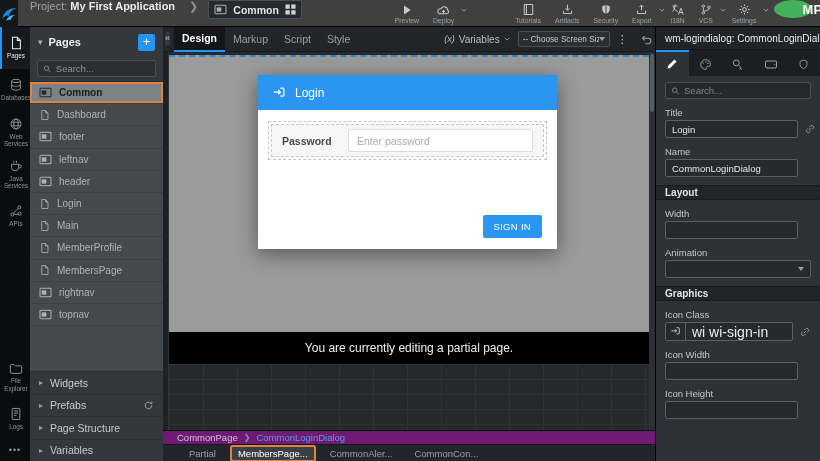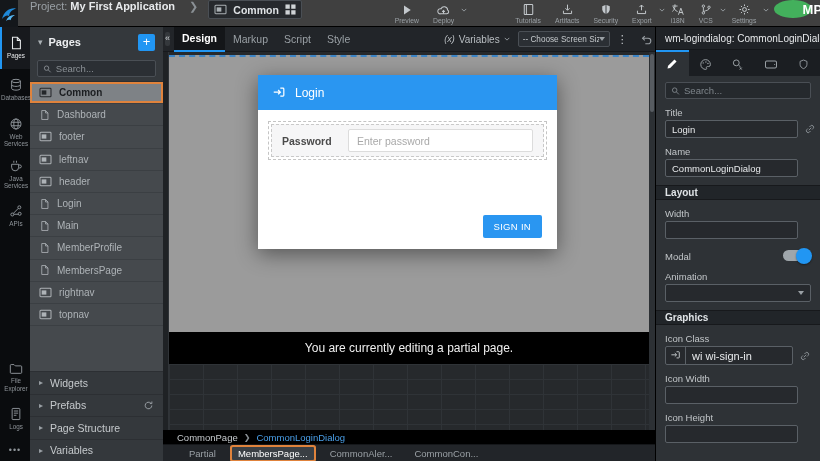--- a/index.html
+++ b/index.html
@@ -106,21 +106,21 @@
     padding:0 10px; margin-bottom:6px; }
   .field-row:last-child { margin-bottom:0; }
   .field-label { width:66px; font-size:10.5px; color:#4a4a4a; font-weight:700; }
   .field-input { flex:1; height:23px; background:#fff; border:1px solid #dcdcdc; border-radius:2px;
     font-size:10.5px; color:#333; padding:0 8px; font-family:inherit; }
   .field-input::placeholder { color:#a9a9a9; }
   .signin-btn { position:absolute; right:15px; bottom:11px; background:#2a96f1; color:#fff; border:none;
     font-size:9.5px; font-weight:400; padding:6px 11px; border-radius:2px; letter-spacing:.3px; cursor:pointer;
     font-family:inherit; }
 
-  .crumbbar { height:14px; background:#000000; display:flex; align-items:center; padding:0 14px; gap:6px;
+  .crumbbar { height:14px; background:#701a75; display:flex; align-items:center; padding:0 14px; gap:6px;
     font-size:9.5px; border-top:1px solid #000; }
   .crumb1 { color:#c6cacd; }
   .crumb-sep { color:#8a9095; font-size:8px; }
   .crumb2 { color:#4a9fe8; cursor:pointer; }
   .btabs { height:17px; background:#222529; display:flex; align-items:center; padding-left:20px; gap:10px;
     border-top:1px solid #15171a; }
   .btab { color:#9aa0a5; font-size:9.5px; cursor:pointer; padding:1px 6px; }
   .btab.active { background:#3a3f44; color:#fff; box-shadow:0 0 0 2px #e0833c; border-radius:1px; }
 
   
@@ -149,21 +149,21 @@
   .switch { width:28px; height:11px; background:#9fa6ab; border-radius:6px; position:relative; cursor:pointer; }
   .switch .knob { position:absolute; right:-1px; top:-2.5px; width:16px; height:16px; border-radius:50%;
     background:#2196f3; box-shadow:0 1px 2px rgba(0,0,0,.4); }
   .f-select { margin-top:3px; width:146px; height:18px; background:#26292d; border:1px solid #5a6066; border-radius:2px;
     display:flex; align-items:center; padding:0 6px; cursor:pointer; }
   .f-select .sp { flex:1; }
   .ic-input { margin-top:3px; width:133px; height:19px; background:#26292d; border:1px solid #5a6066; border-radius:2px;
     display:flex; align-items:center; }
   .ic-prefix { width:20px; height:100%; border-right:1px solid #5a6066; display:flex; align-items:center;
     justify-content:center; color:#c2c6c9; }
-  .ic-input .val { flex:1; color:#e8eaec; font-size:11px; padding-left:6px; }
+  .ic-input .val { flex:1; color:#e8eaec; font-size:14px; padding-left:6px; }
 </style>
 </head>
 <body>
 
 <div class="topbar">
   <div class="logo">
     <svg width="18" height="18" viewBox="0 0 18 18">
       <path d="M2 14 C4 6 10 2.5 16 3.5 C11 5 9.5 8 9 11 C7 9.5 4.5 11 2 14 Z" fill="#1e88d8"></path>
       <path d="M6 16 C7.5 11.5 11 9.5 15 10 C12 11.5 11 13.3 10.6 15.2 C9.2 14.2 7.6 14.8 6 16 Z" fill="#55b4f0"></path>
     </svg>
@@ -620,26 +620,20 @@
     </div>
 
     <div class="f-label">Name</div>
     <input class="f-input" type="text" value="CommonLoginDialog" style="">
 
     <div class="sect">Layout</div>
 
     <div class="f-label">Width</div>
     <input class="f-input" type="text" style="">
 
-    <div class="modal-row">
-      <span class="f-label">Modal</span>
-      <div class="switch">
-          <div class="knob"></div>
-        </div>
-    </div>
 
 
     <div class="f-label">Animation</div>
     <div class="f-select">
       <span class="sp"></span>
         <span class="tri-down"></span>
     </div>
 
     <div class="sect">Graphics</div>
 

